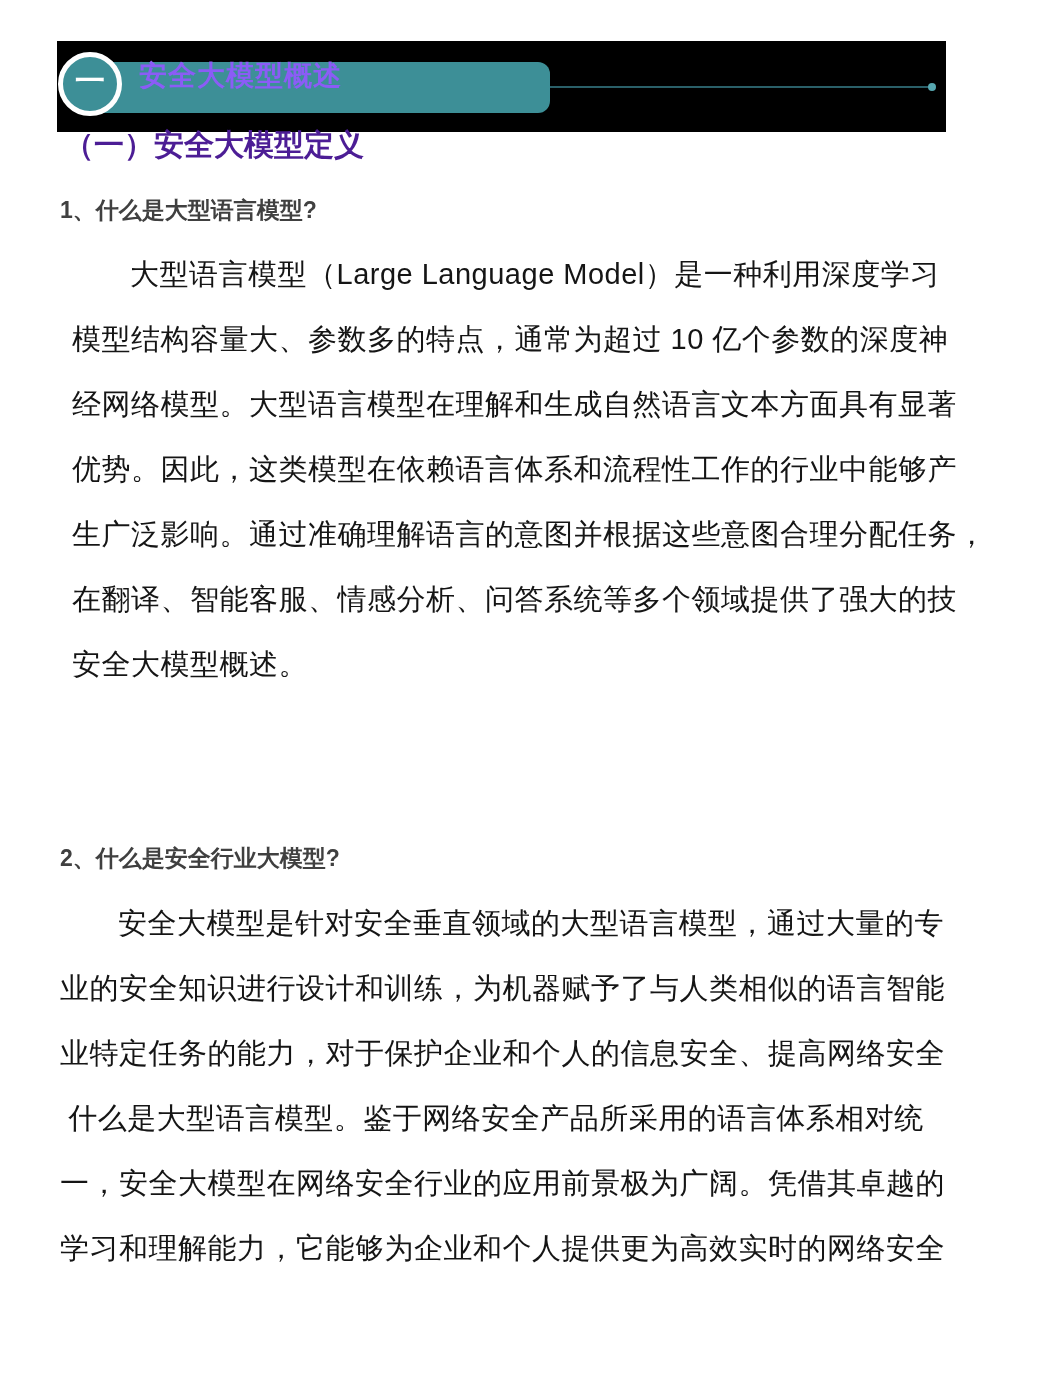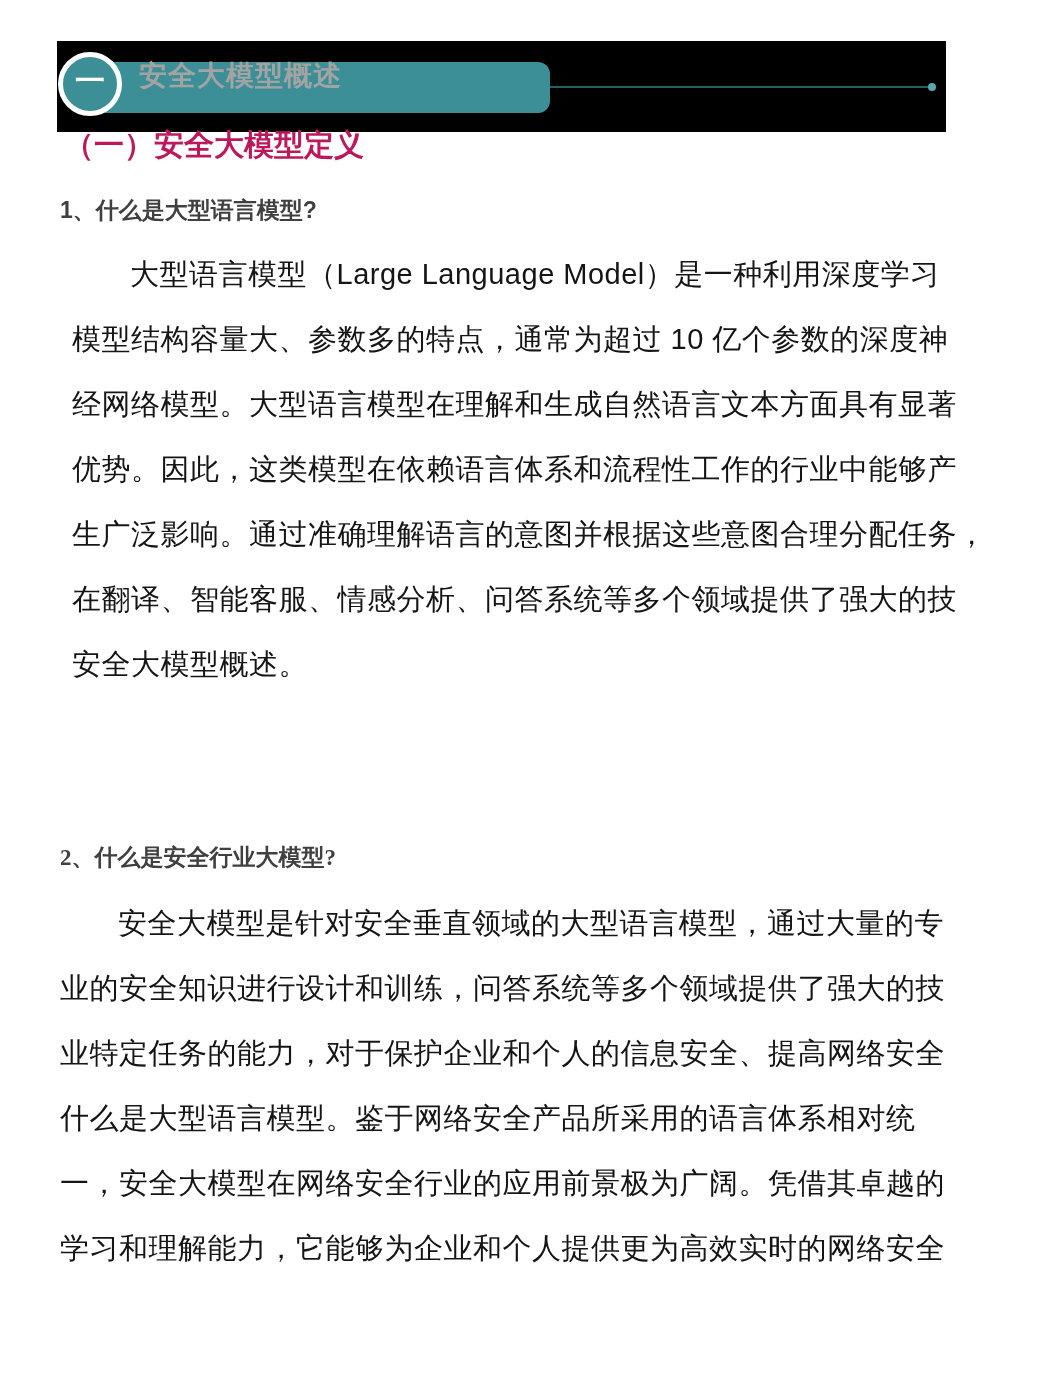--- a/index.html
+++ b/index.html
@@ -34,47 +34,47 @@
     box-sizing:border-box;border:5px solid #ffffff;border-radius:50%;
     background:#3D8F97;
     display:flex;align-items:center;justify-content:center;
   }
   .banner-circle span{
     color:#ffffff;font-size:30px;font-weight:700;line-height:1;
     position:relative;top:-3px;
   }
   .banner-title{
     position:absolute;left:82px;top:18px;
-    color:#a3a3a3;font-size:28px;font-weight:700;line-height:34px;
+    color:#8b5cf6;font-size:28px;font-weight:700;line-height:34px;
     letter-spacing:1px;white-space:nowrap;
   }
 
   
   .subtitle{
     position:absolute;left:64px;top:127px;z-index:2;
-    color:#be185d;font-size:30px;font-weight:700;line-height:36px;
+    color:#4c1d95;font-size:30px;font-weight:700;line-height:36px;
     white-space:nowrap;
   }
 
   
   .section-heading{
     position:absolute;left:60px;
     color:#404040;font-size:23px;font-weight:700;line-height:36px;
     white-space:nowrap;
   }
   #heading-1{top:192px;}
-  #heading-2{top:840px;font-family:Liberation Serif, serif;}
+  #heading-2{top:840px;}
 
   
   .para{
     position:absolute;left:60px;width:872px;
     color:#151515;font-size:29px;
   }
   #para-1{top:242px;margin-left:12px;}
-  #para-2{top:891px;}
+  #para-2{top:891px;text-align:center;}
   .para .line{
     height:65px;line-height:65px;white-space:nowrap;
     letter-spacing:0.5px;
   }
   .para .line.indent{text-indent:58px;}
 </style>
 </head>
 <body>
 
 <div class="page">
@@ -100,20 +100,20 @@
       <div class="line">优势。因此，这类模型在依赖语言体系和流程性工作的行业中能够产</div>
       <div class="line">生广泛影响。通过准确理解语言的意图并根据这些意图合理分配任务，</div>
       <div class="line">在翻译、智能客服、情感分析、问答系统等多个领域提供了强大的技</div>
       <div class="line">安全大模型概述。</div>
     </div>
 
   <div class="section-heading" id="heading-2">2、什么是安全行业大模型?</div>
 
   <div class="para" id="para-2">
       <div class="line indent">安全大模型是针对安全垂直领域的大型语言模型，通过大量的专</div>
-      <div class="line">业的安全知识进行设计和训练，问答系统等多个领域提供了强大的技</div>
+      <div class="line">业的安全知识进行设计和训练，为机器赋予了与人类相似的语言智能</div>
       <div class="line">业特定任务的能力，对于保护企业和个人的信息安全、提高网络安全</div>
       <div class="line">什么是大型语言模型。鉴于网络安全产品所采用的语言体系相对统</div>
       <div class="line">一，安全大模型在网络安全行业的应用前景极为广阔。凭借其卓越的</div>
       <div class="line">学习和理解能力，它能够为企业和个人提供更为高效实时的网络安全</div>
     </div>
 
 </div>
 
 </body></html>

